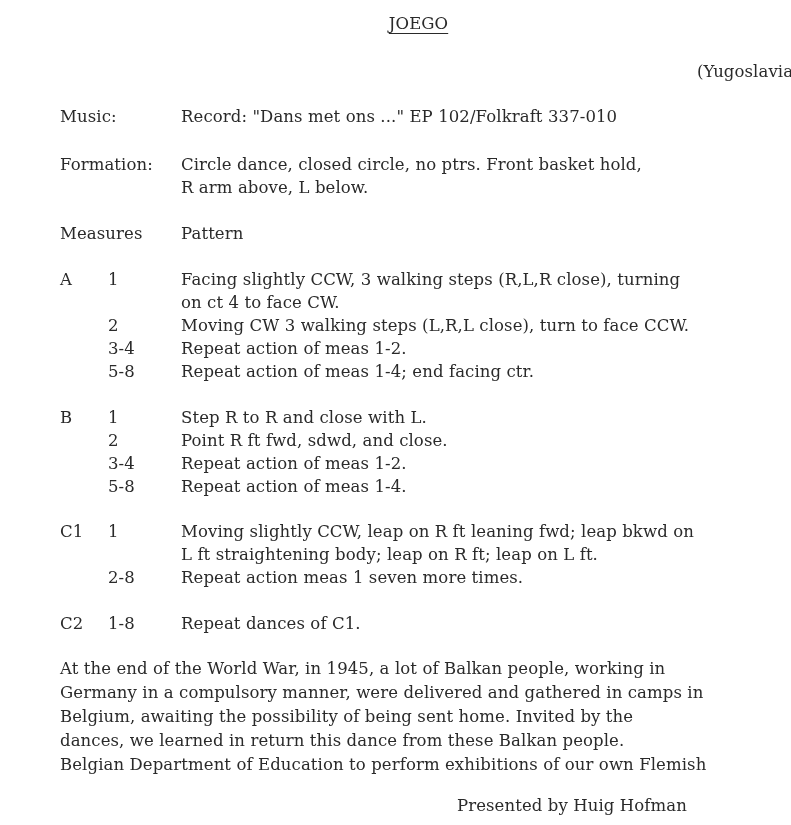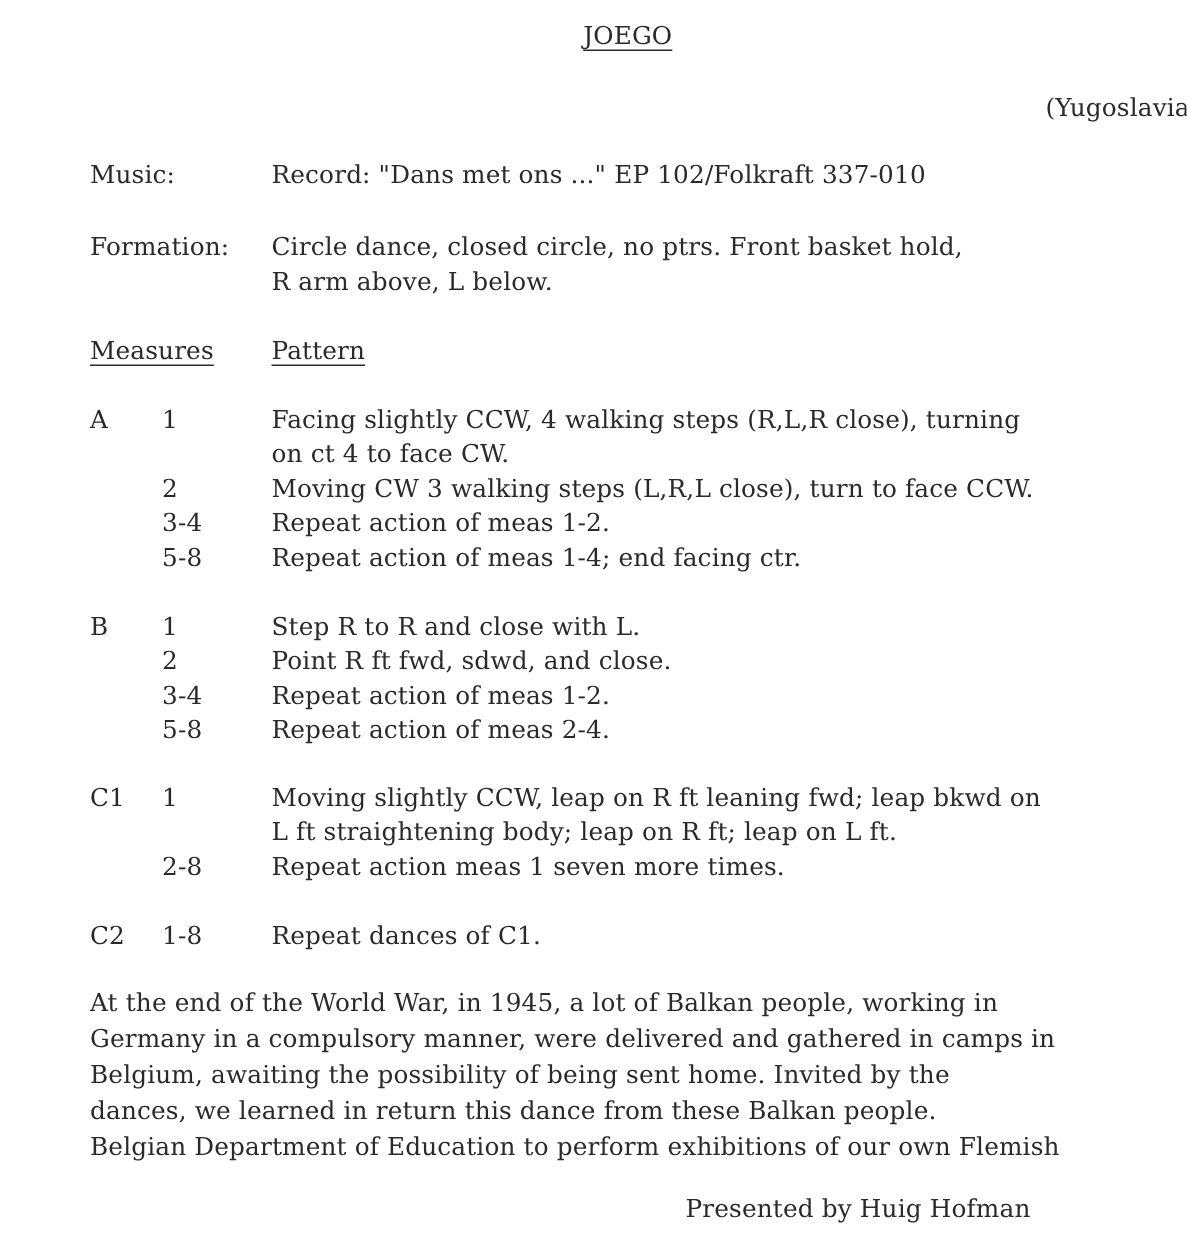--- a/index.html
+++ b/index.html
@@ -9,21 +9,21 @@
     font-size: 16.5px; color: #2a2a2a; letter-spacing: 0.1px;
   }
   .abs { position: absolute; white-space: nowrap; margin-left: 23px; }
   .title {
     left: 0; width: 791px; top: 14px; text-align: center;
   }
   .title span { text-decoration: underline; text-underline-offset: 4px; padding: 0 8px; }
   .subtitle { left: 0; width: 791px; top: 62px; text-align: right; }
   .label-col { left: 37px; text-align: center; }
   .text-col { left: 158px; }
-  .ul { text-decoration: underline; text-underline-offset: 4px; }
+  .ul { text-underline-offset: 4px; }
   .sec { left: 37px; }
   .meas { left: 85px; }
   .para { left: 37px; top: 657px; width: 745px; line-height: 24px; white-space: normal; }
   .para div { white-space: nowrap; }
   .sig { left: 434px; top: 796px; }
 </style>
 </head>
 <body>
 
 <div class="abs title"><span>JOEGO</span></div>
@@ -34,38 +34,38 @@
 
 <div class="abs label-col" style="top:155px">Formation:</div>
 <div class="abs text-col" style="top:155px">Circle dance, closed circle, no ptrs.  Front basket hold,</div>
 <div class="abs text-col" style="top:178px">R arm above, L below.</div>
 
 <div class="abs label-col ul" style="top:224px">Measures</div>
 <div class="abs text-col ul" style="top:224px">Pattern</div>
 
 <div class="abs sec" style="top:270px">A</div>
 <div class="abs meas" style="top:270px">1</div>
-<div class="abs text-col" style="top:270px">Facing slightly CCW, 4 walking steps (R,L,R close), turning</div>
+<div class="abs text-col" style="top:270px">Facing slightly CCW, 3 walking steps (R,L,R close), turning</div>
 <div class="abs text-col" style="top:293px">on ct 4 to face CW.</div>
 <div class="abs meas" style="top:316px">2</div>
 <div class="abs text-col" style="top:316px">Moving CW 3 walking steps (L,R,L close), turn to face CCW.</div>
 <div class="abs meas" style="top:339px">3-4</div>
 <div class="abs text-col" style="top:339px">Repeat action of meas 1-2.</div>
 <div class="abs meas" style="top:362px">5-8</div>
 <div class="abs text-col" style="top:362px">Repeat action of meas 1-4;  end facing ctr.</div>
 
 <div class="abs sec" style="top:408px">B</div>
 <div class="abs meas" style="top:408px">1</div>
 <div class="abs text-col" style="top:408px">Step R to R and close with L.</div>
 <div class="abs meas" style="top:431px">2</div>
 <div class="abs text-col" style="top:431px">Point R ft fwd, sdwd, and close.</div>
 <div class="abs meas" style="top:454px">3-4</div>
 <div class="abs text-col" style="top:454px">Repeat action of meas 1-2.</div>
 <div class="abs meas" style="top:477px">5-8</div>
-<div class="abs text-col" style="top:477px">Repeat action of meas 2-4.</div>
+<div class="abs text-col" style="top:477px">Repeat action of meas 1-4.</div>
 
 <div class="abs sec" style="top:522px">C1</div>
 <div class="abs meas" style="top:522px">1</div>
 <div class="abs text-col" style="top:522px">Moving slightly CCW, leap on R ft leaning fwd;  leap bkwd on</div>
 <div class="abs text-col" style="top:545px">L ft straightening body;  leap on R ft;   leap on L ft.</div>
 <div class="abs meas" style="top:568px">2-8</div>
 <div class="abs text-col" style="top:568px">Repeat action meas 1 seven more times.</div>
 
 <div class="abs sec" style="top:614px">C2</div>
 <div class="abs meas" style="top:614px">1-8</div>

